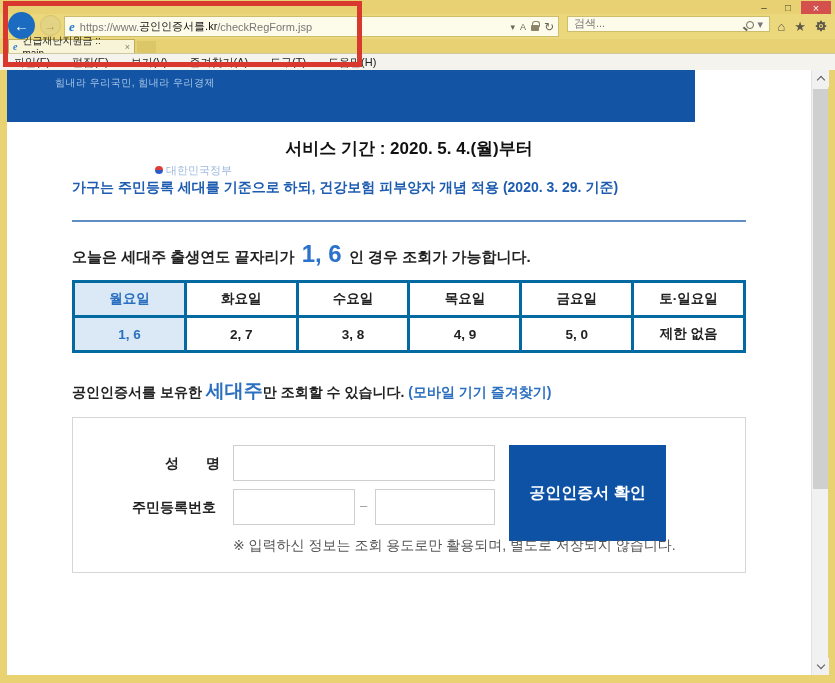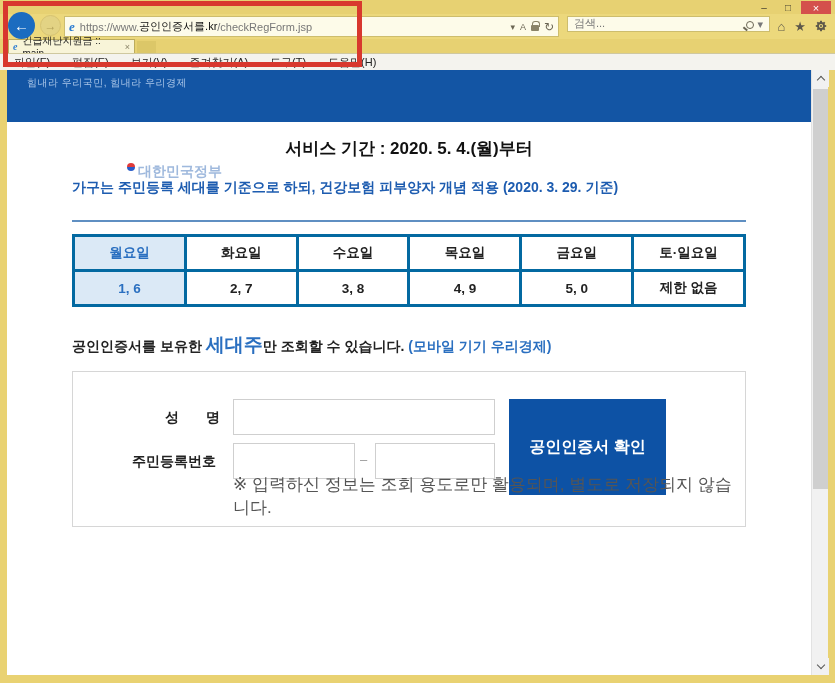--- a/index.html
+++ b/index.html
@@ -53,24 +53,24 @@
   .scrollbar { position:absolute; right:0; top:0; width:17px; height:605px; background:#f1f1f1;
                border-left:1px solid #e2e2e2; }
   .sb-btn { position:absolute; left:0; width:17px; height:17px; background:#f1f1f1;
             display:flex; align-items:center; justify-content:center; }
   .sb-up { top:0; } .sb-down { bottom:0; }
   .chev { width:6px; height:6px; border-right:1.5px solid #555; border-bottom:1.5px solid #555; }
   .chev.up { transform:rotate(-135deg); margin-top:3px; } .chev.down { transform:rotate(45deg); margin-bottom:3px; }
   .sb-thumb { position:absolute; left:1px; top:19px; width:15px; height:400px; background:#cfcfcf; }
   .page { position:absolute; left:0; top:0; width:804px; height:605px; overflow:hidden; background:#fff; }
   
-  .site-header { width:804px; height:52px; background:#1355a4; color:#fff; padding:6px 0 0 20px; }
+  .site-header { width:688px; height:52px; background:#1355a4; color:#fff; padding:6px 0 0 48px; }
   .tagline { font-size:10px; color:#aac6e8; letter-spacing:0.5px; }
   .site-title { font-size:26px; font-weight:bold; letter-spacing:1px; line-height:1.1;margin-top:44px; }
-  .gov-line { margin-left:100px; font-size:14px; color:#9fb9dd; display:flex; gap:3px;font-weight:bold; }
+  .gov-line { margin-left:100px; font-size:11px; color:#9fb9dd; display:flex; align-items:center; gap:3px; }
   .taegeuk { width:8px; height:8px; border-radius:50%;
              background:linear-gradient(180deg,#e03a3a 50%,#2a5cc8 50%); }
   
   .content { width:674px; margin:0 auto; }
   .h1 { margin-top:32px; text-align:center; font-size:37px; font-weight:bold; color:#1c5cae; letter-spacing:2px; }
   .period { margin-top:15px; text-align:center; font-size:17px; font-weight:bold; color:#111; }
   .notice { margin-top:19px; font-size:14px; font-weight:bold; color:#1d5cb0; }
   .divider { margin-top:23px; border-top:2px solid #5f8fc2; }
   .today { margin-top:18px; font-size:15px; font-weight:bold; color:#222; }
   .today .digits { font-size:24px; font-weight:bold; color:#2a72cc; padding:0 3px; }
@@ -87,21 +87,21 @@
   .name-label { left:92px; top:37px; width:55px; display:flex; justify-content:space-between; }
   .rrn-label { left:59px; top:81px; }
   .tinput { position:absolute; background:#fff; border:1px solid #cfcfcf; height:36px; }
   .in-name { left:160px; top:27px; width:262px; }
   .in-rrn1 { left:160px; top:71px; width:122px; }
   .in-rrn2 { left:302px; top:71px; width:120px; }
   .rrn-dash { position:absolute; left:287px; top:80px; color:#999; font-size:13px; }
   .certbtn { position:absolute; left:436px; top:27px; width:157px; height:96px; background:#0d52a5;
              color:#fff; font-size:16px; font-weight:bold; border:none; display:flex;
              align-items:center; justify-content:center; font-family:inherit; }
-  .formnote { position:absolute; left:160px; top:101px; font-size:17px; color:#555; }
+  .formnote { position:absolute; left:160px; top:119px; font-size:14px; color:#555; }
 </style>
 </head>
 <body>
 
 <div class="titlebar">
   <div class="winbtns">
     <div class="winbtn">–</div>
     <div class="winbtn">□</div>
     <div class="winbtn close">×</div>
   </div>
@@ -168,20 +168,25 @@
         <span class="taegeuk"></span>
         <span>대한민국정부</span>
       </div>
     </header>
 
     <div class="content">
       <div class="period">서비스 기간 : 2020. 5. 4.(월)부터</div>
       <div class="notice">가구는 주민등록 세대를 기준으로 하되, 건강보험 피부양자 개념 적용 (2020. 3. 29. 기준)</div>
       <div class="divider"></div>
 
+      <div class="today">
+        <span>오늘은 세대주 출생연도 끝자리가</span>
+        <span class="digits">1, 6</span>
+        <span>인 경우 조회가 가능합니다.</span>
+      </div>
 
       <table class="sched">
         <tbody>
             <tr>
           <th class="hl">월요일</th>
           <th>화요일</th>
           <th>수요일</th>
           <th>목요일</th>
           <th>금요일</th>
           <th>토·일요일</th>
@@ -191,21 +196,21 @@
           <td>2, 7</td>
           <td>3, 8</td>
           <td>4, 9</td>
           <td>5, 0</td>
           <td>제한 없음</td>
         </tr>
       </tbody>
         </table>
 
       <div class="cert">
-        <span>공인인증서를 보유한 </span><span class="big">세대주</span><span>만 조회할 수 있습니다. </span><span class="blue">(모바일 기기 우리경제)</span>
+        <span>공인인증서를 보유한 </span><span class="big">세대주</span><span>만 조회할 수 있습니다. </span><span class="blue">(모바일 기기 즐겨찾기)</span>
       </div>
 
       <div class="formbox">
         <div class="flabel name-label">
           <span>성</span>
           <span>명</span>
         </div>
         <input class="tinput in-name" value="" style="">
         <div class="flabel rrn-label">주민등록번호</div>
         <input class="tinput in-rrn1" value="" style="">

